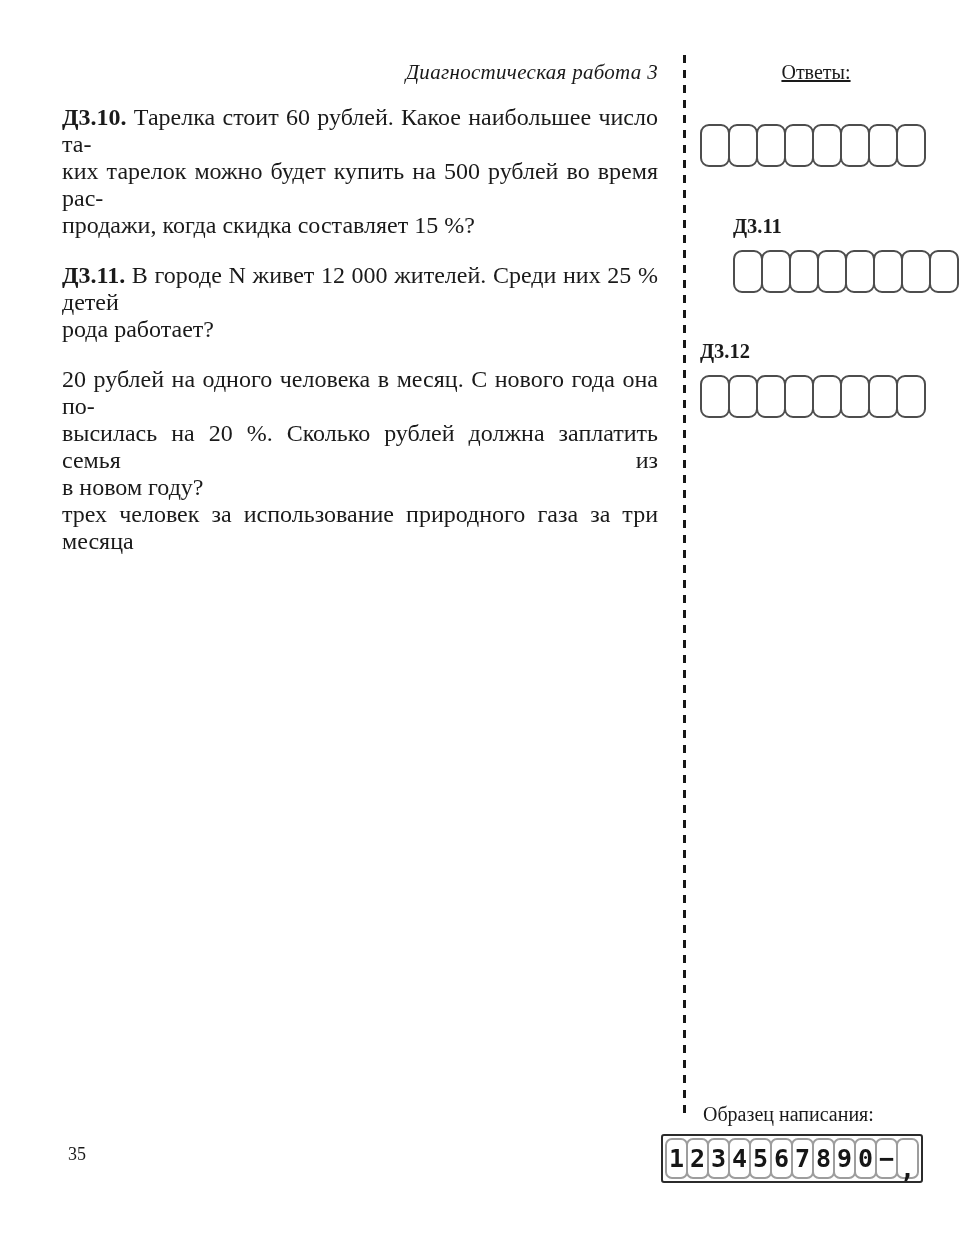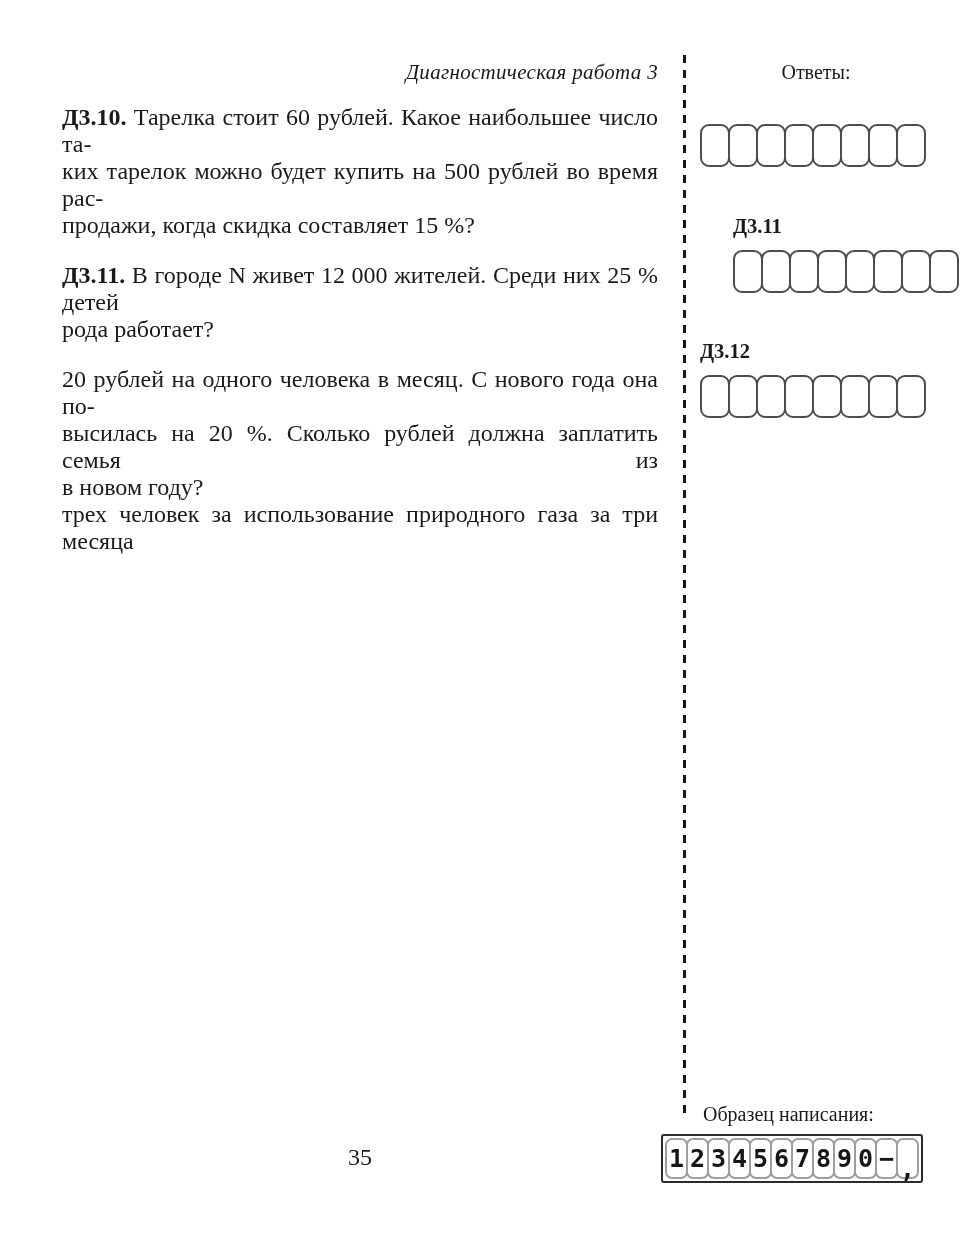--- a/index.html
+++ b/index.html
@@ -13,21 +13,21 @@
   }
 
   
   .doc-title {
     position: absolute; top: 60px; left: 62px; width: 596px;
     text-align: right;
     font-style: italic; font-size: 21px; letter-spacing: 0.3px;
   }
   .answers-header {
     position: absolute; top: 61px; left: 700px; width: 232px;
-    text-align: center; font-size: 20px;
+    text-align: center; font-size: 20px; text-decoration: underline;
   }
 
   
   .divider {
     position: absolute; left: 683px; top: 55px;
     width: 3px; height: 1062px;
     background: repeating-linear-gradient(to bottom, #171717 0 8px, transparent 8px 15px);
   }
 
   
@@ -72,22 +72,22 @@
     background: #ffffff;
     display: flex; align-items: center; justify-content: center;
     font-family: "DejaVu Sans Mono", monospace;
     font-size: 25px; font-weight: 600; color: #161616;
   }
   .sample-cell + .sample-cell { margin-left: -2px; }
   .sample-cell.comma { align-items: flex-end; line-height: 14px; }
 
   
   .page-number {
-    position: absolute; left: 62px; top: 1144px; width: 596px;
-    text-align: center; font-size: 24px;
+    position: absolute; left: 68px; top: 1144px; width: 596px;
+    text-align: left; font-size: 18px;
   }
 </style>
 </head>
 <body>
 
 <div class="doc-title">Диагностическая работа 3</div>
 <div class="answers-header">Ответы:</div>
 
 <div class="divider"></div>
 

